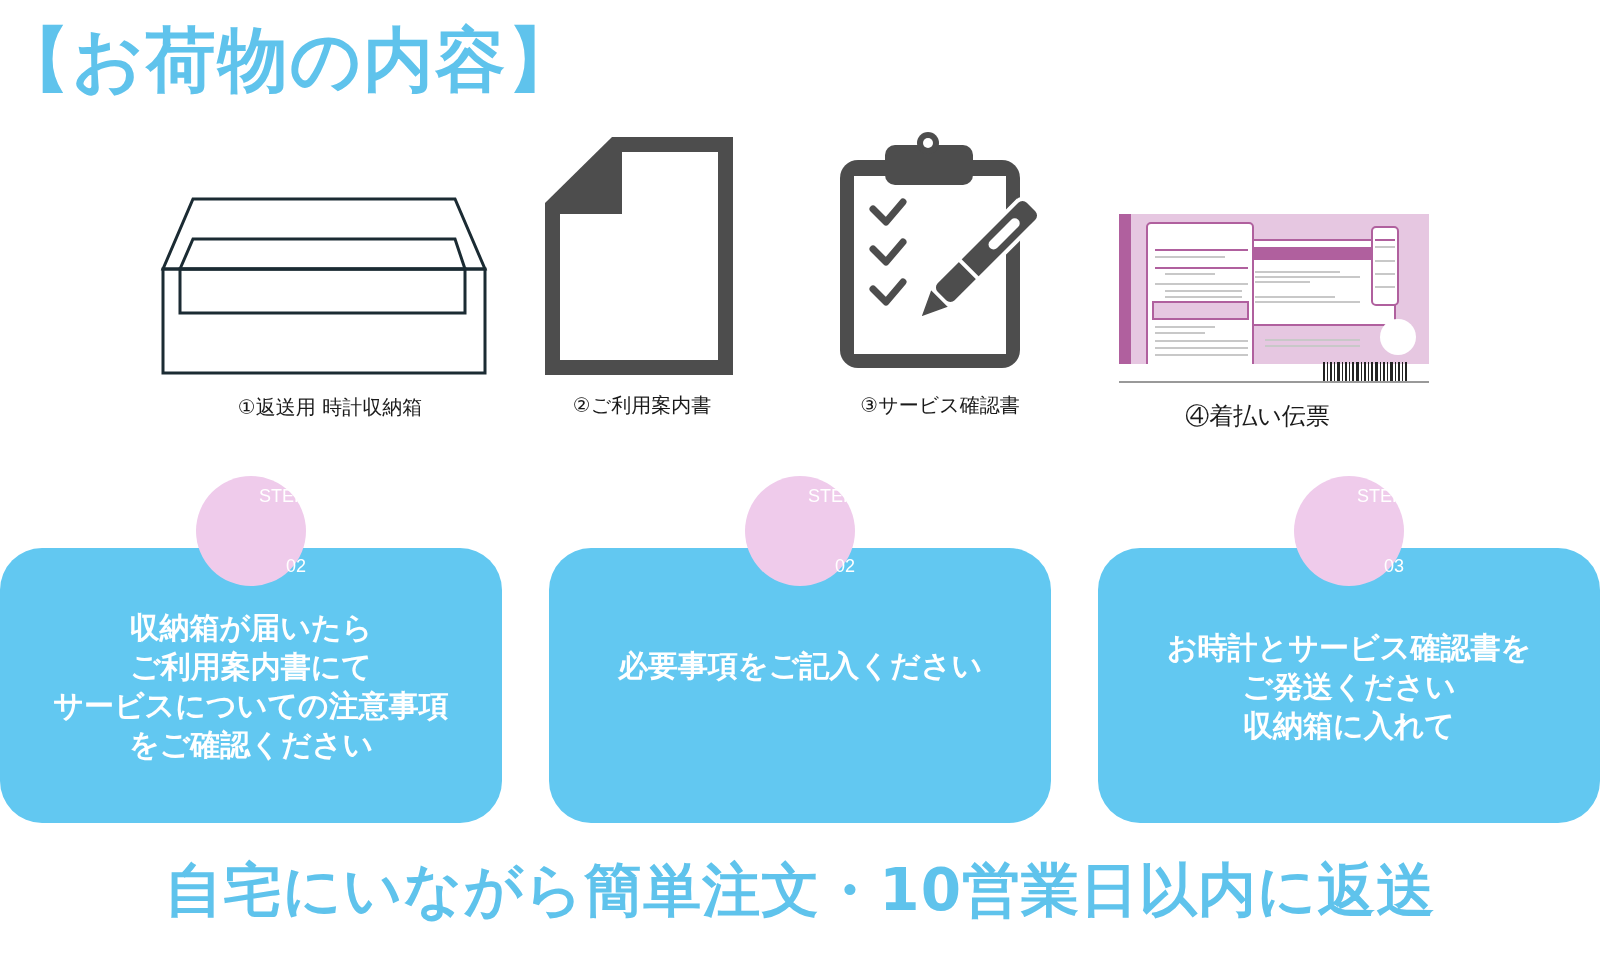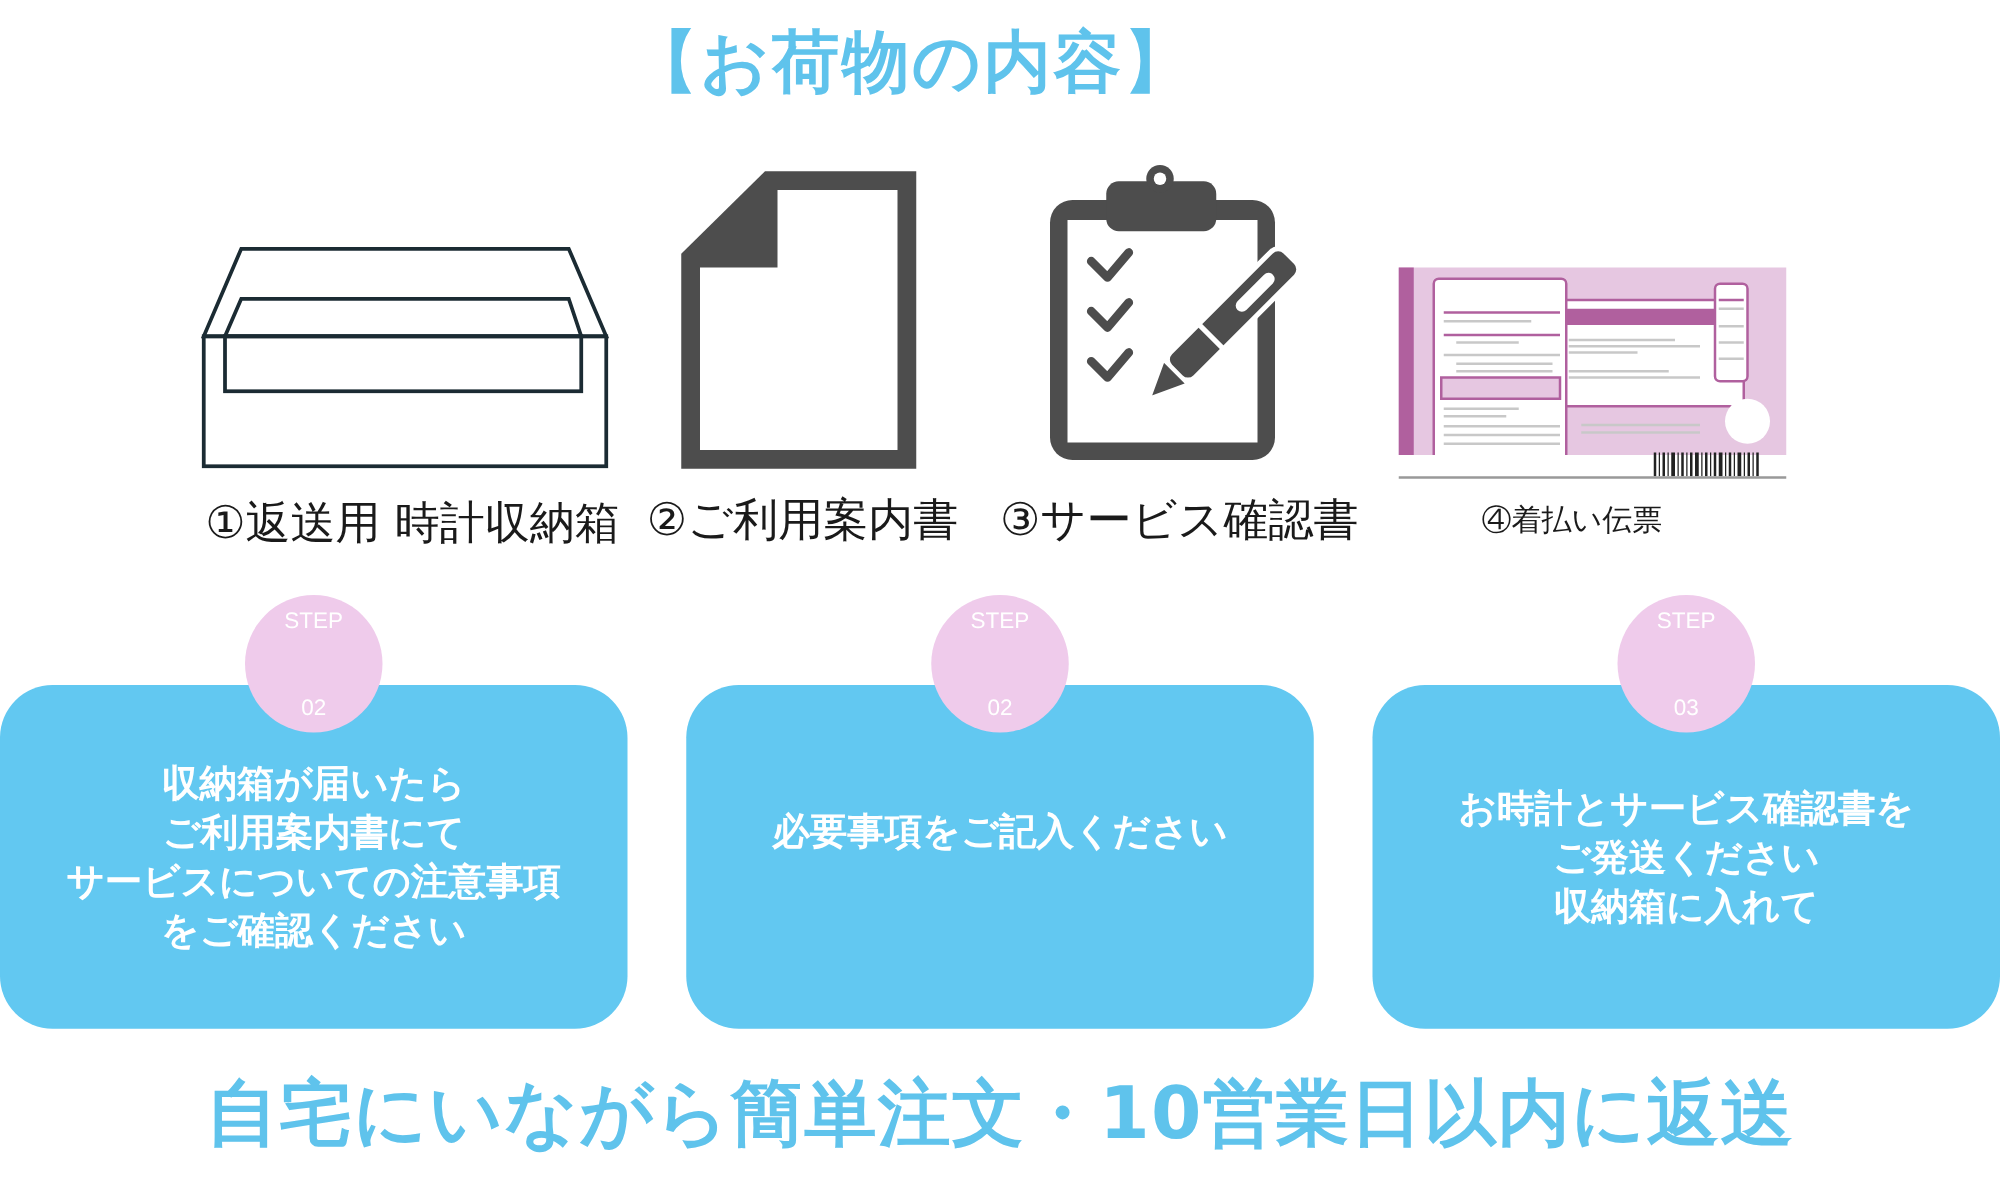--- a/index.html
+++ b/index.html
@@ -1,41 +1,41 @@
 <!DOCTYPE html>
 <html><head>
 <meta charset="utf-8">
 <style>
   html, body { margin: 0; padding: 0; }
   body {
     width: 1600px; height: 953px; background: #ffffff; position: relative; overflow: hidden;
     font-family: "DejaVu Sans", sans-serif;
   }
   .title {
-    position: absolute; top: 14px; left: 0; width: 1459px; text-align: center;
-    font-size: 54px; color: #5fc3ec; font-weight: bold; letter-spacing: 2px;
+    position: absolute; top: 14px; left: 0; width: 1459px; text-align: left;
+    font-size: 70px; color: #5fc3ec; font-weight: bold; letter-spacing: 2px;
   }
   .item { position: absolute; }
   .item-label {
     position: absolute; text-align: center; color: #1a1a1a; white-space: nowrap;
-    font-size: 36px;
+    font-size: 20px;
   }
   .step-card {
     position: absolute; top: 548px; width: 502px; height: 275px;
     background: #62c8f1; border-radius: 42px;
   }
   .step-text {
     position: absolute; left: 0; right: 0; text-align: center; color: #ffffff;
     font-size: 30px; line-height: 39px; font-weight: bold;
   }
   .step-circle {
     position: absolute; top: 476px; width: 110px; height: 110px; border-radius: 50%;
     background: #efcbeb; color: #ffffff; text-align: center;
     font-family: "Liberation Sans", sans-serif; font-size: 18px; line-height: 22px;
-    display: flex; flex-direction: column; justify-content: center; align-items: center; gap: 48px;
+    display: flex; flex-direction: column; justify-content: center; align-items: flex-end; gap: 48px;
   }
   .tagline {
     position: absolute; top: 852px; left: 0; width: 1600px; text-align: center;
     font-size: 58px; color: #5fc3ec; font-weight: bold; letter-spacing: 1px;
   }
 </style>
 </head>
 <body>
 
 <div class="title">【お荷物の内容】</div>

